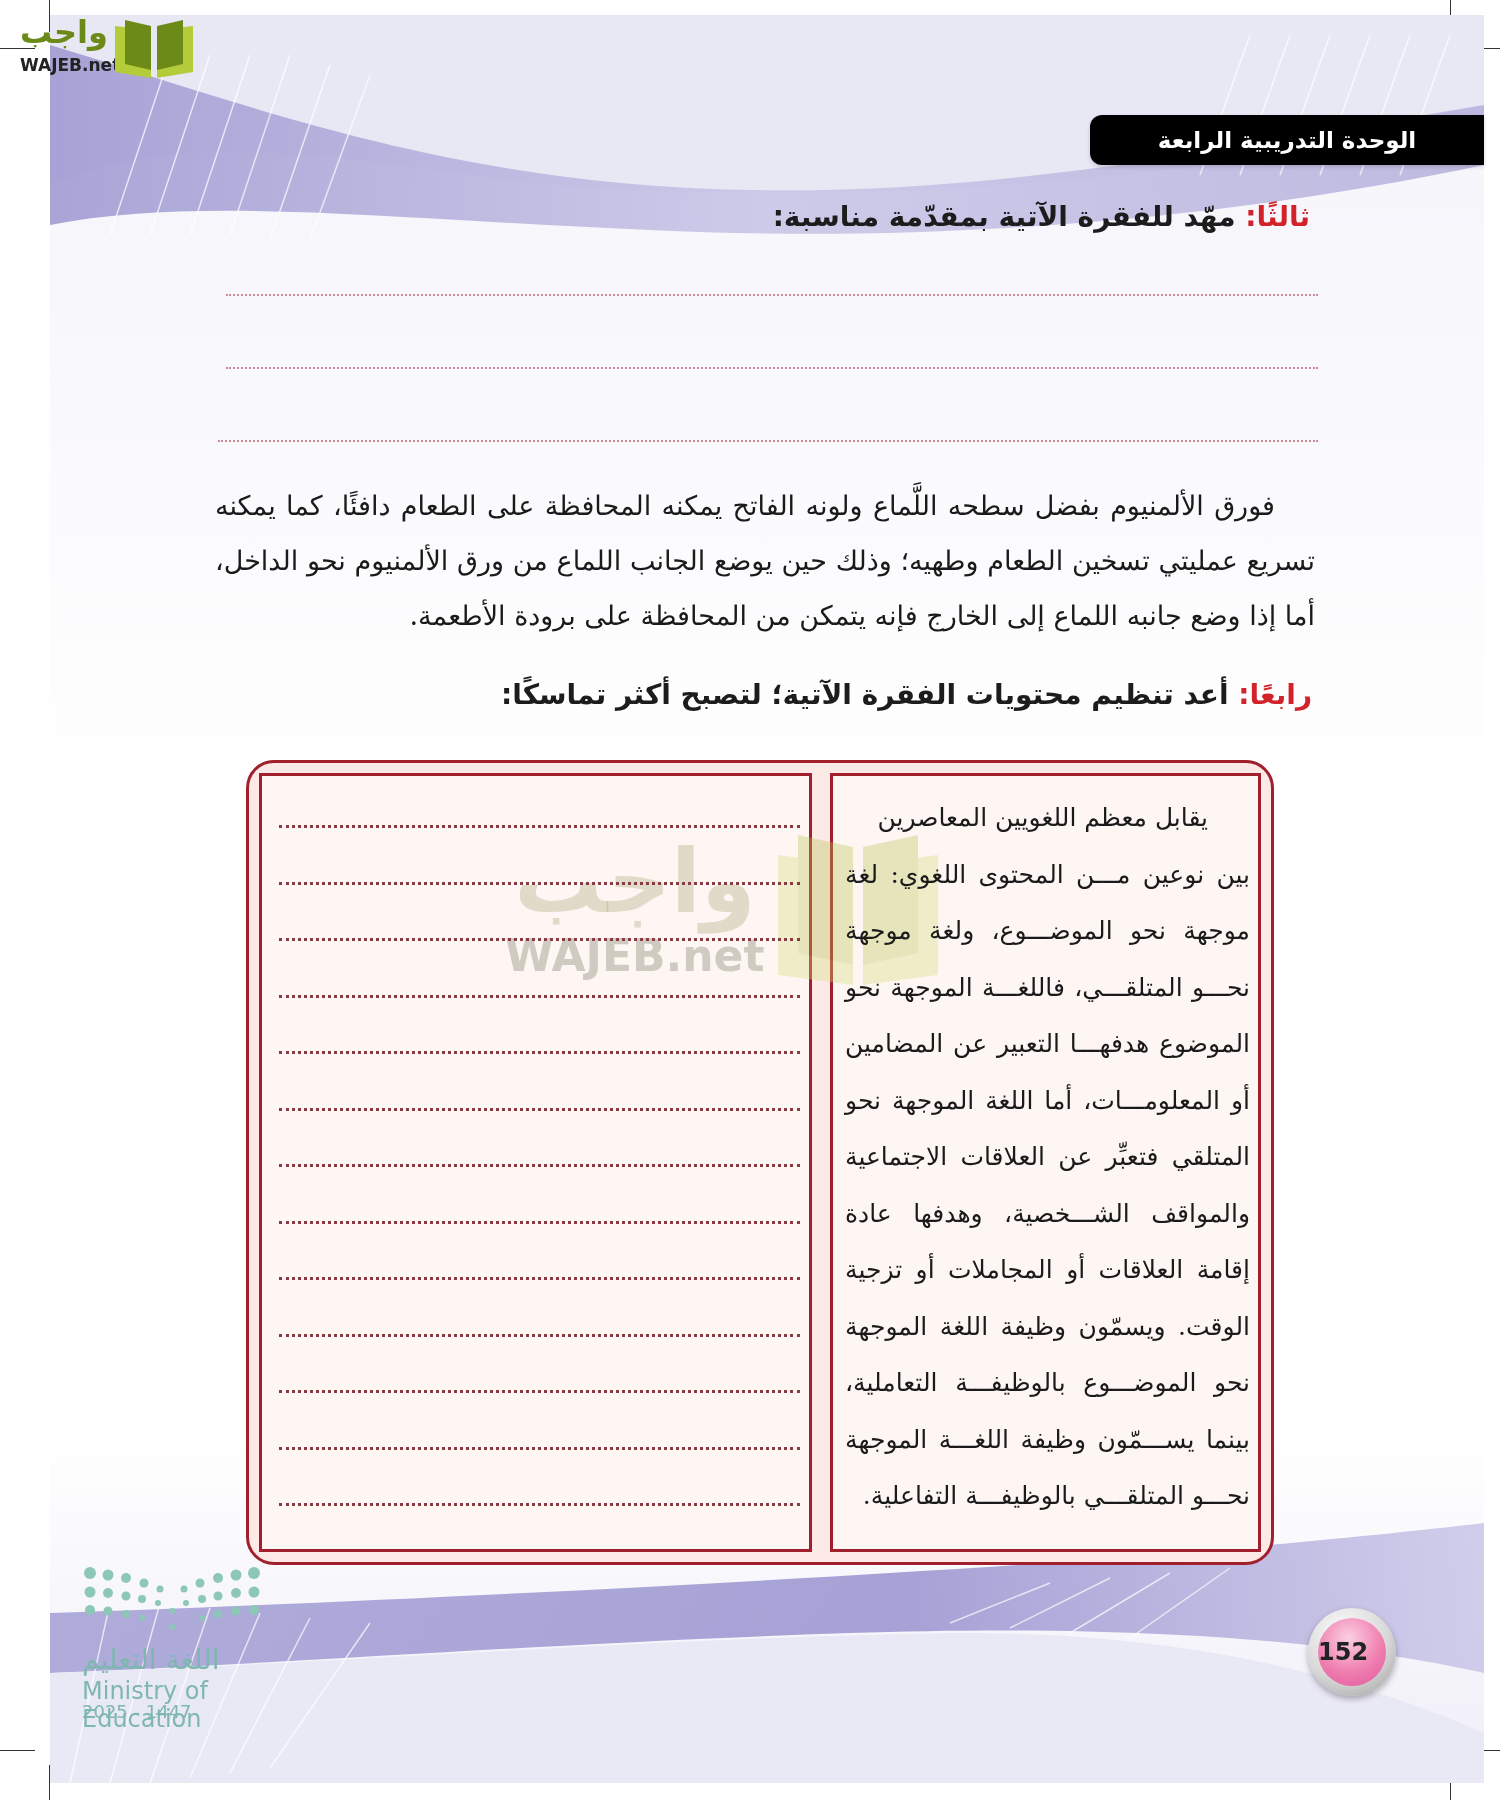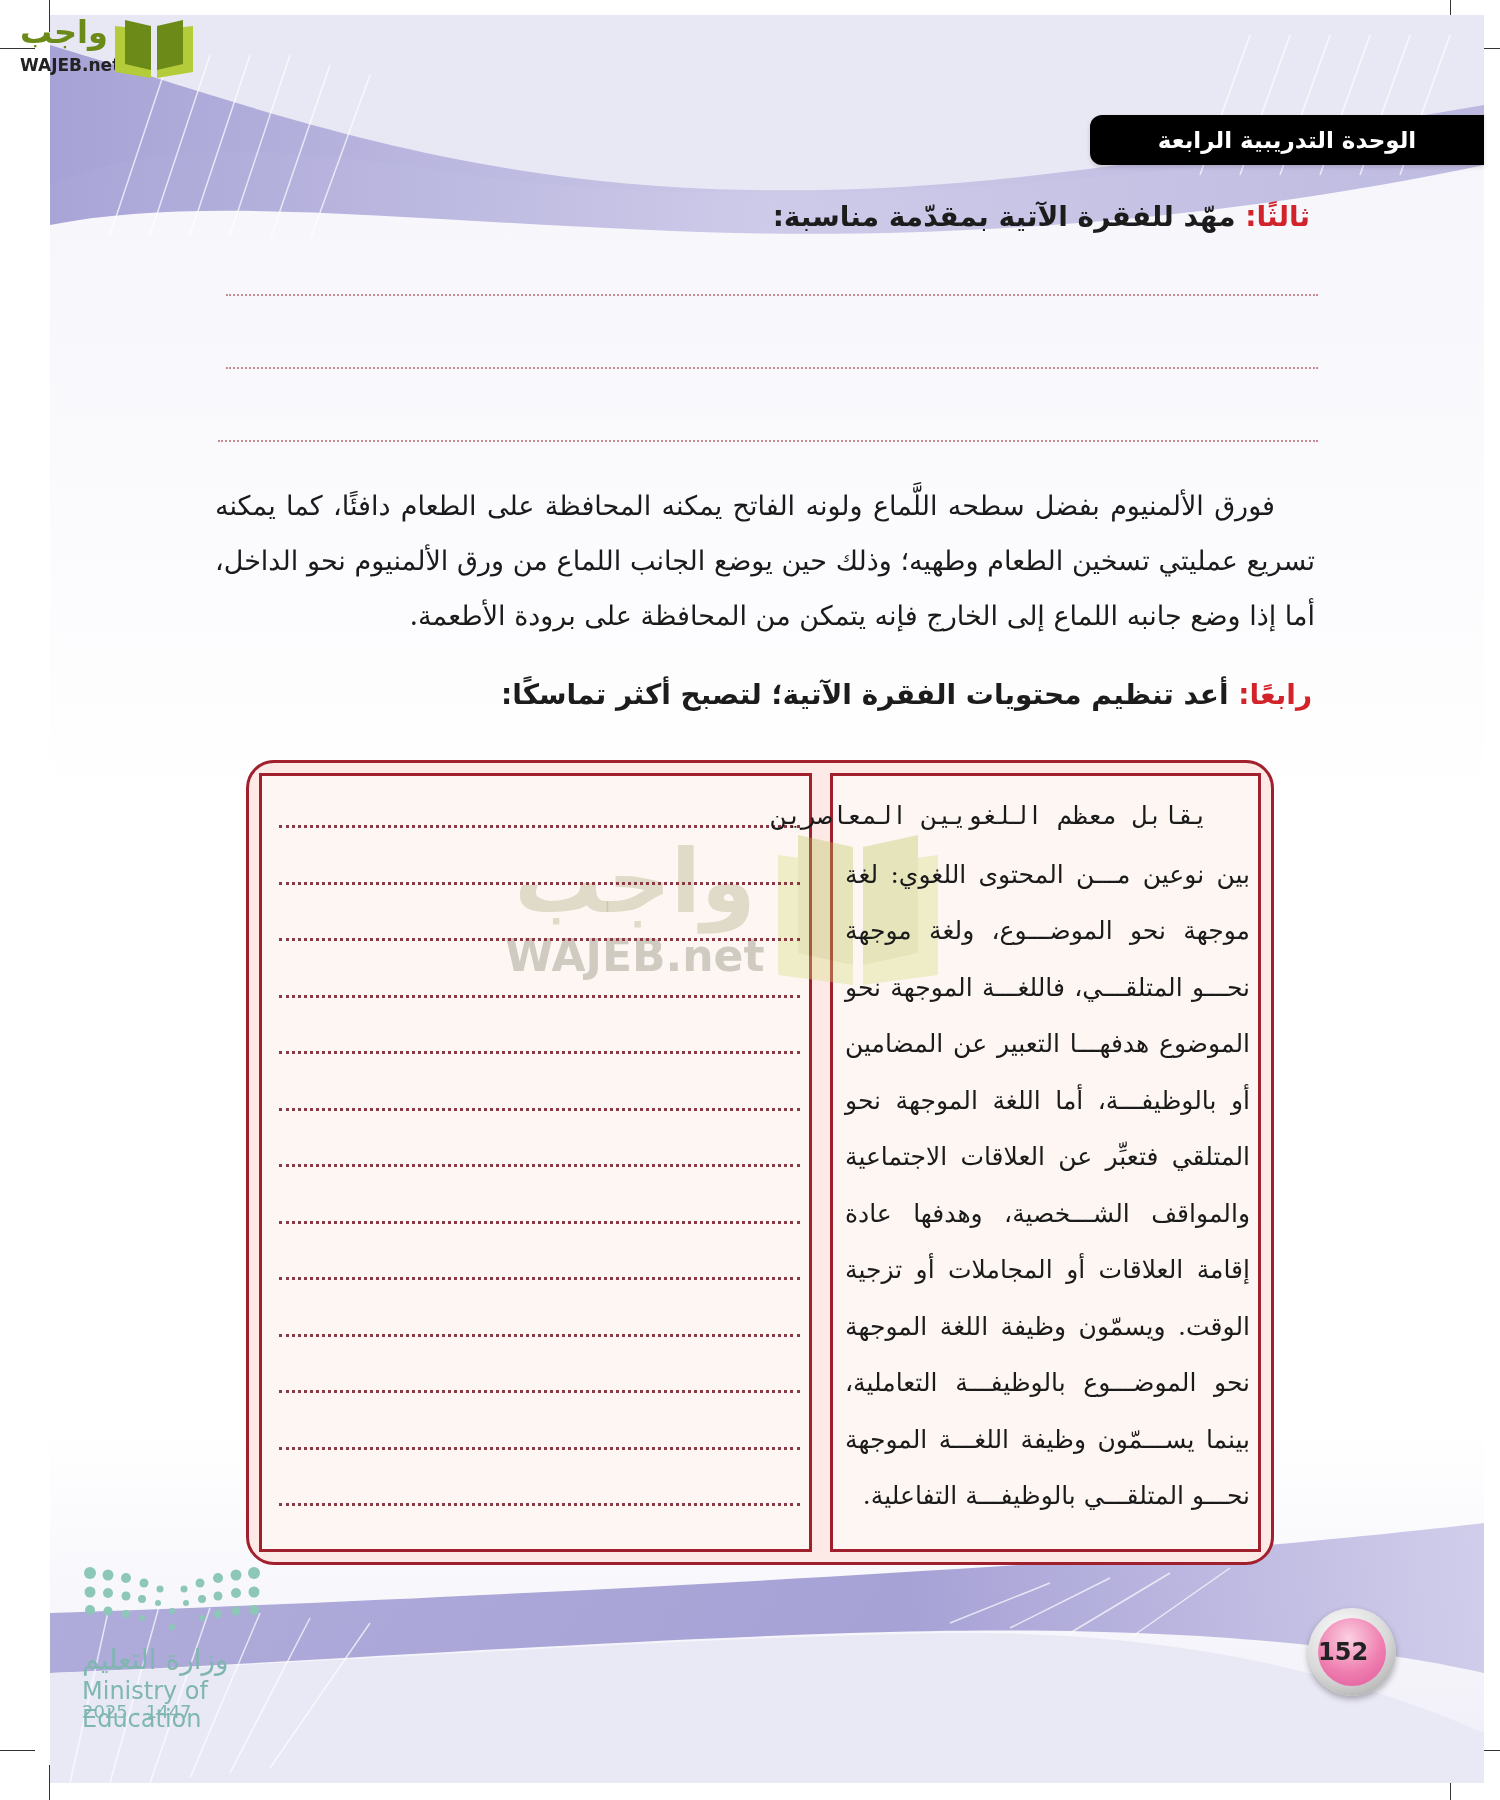--- a/index.html
+++ b/index.html
@@ -219,26 +219,26 @@
 <div class="box-dot" style="top:1108px;"></div>
 <div class="box-dot" style="top:1164px;"></div>
 <div class="box-dot" style="top:1221px;"></div>
 <div class="box-dot" style="top:1277px;"></div>
 <div class="box-dot" style="top:1334px;"></div>
 <div class="box-dot" style="top:1390px;"></div>
 <div class="box-dot" style="top:1447px;"></div>
 <div class="box-dot" style="top:1503px;"></div>
 
 <div class="box-text">
-  <span class="box-line" style="padding-right:42px; text-align:center; text-align-last:right;font-family:Liberation Mono, monospace;">يقابل معظم اللغويين المعاصرين</span>
+  <span class="box-line" style="padding-right:42px; text-align:center; text-align-last:right;">يقابل معظم اللغويين المعاصرين</span>
   <span class="box-line">بين نوعين مـــن المحتوى اللغوي: لغة</span>
   <span class="box-line">موجهة نحو الموضـــوع، ولغة موجهة</span>
   <span class="box-line">نحـــو المتلقـــي، فاللغـــة الموجهة نحو</span>
   <span class="box-line">الموضوع هدفهـــا التعبير عن المضامين</span>
-  <span class="box-line">أو بالوظيفـــة، أما اللغة الموجهة نحو</span>
+  <span class="box-line">أو المعلومـــات، أما اللغة الموجهة نحو</span>
   <span class="box-line">المتلقي فتعبِّر عن العلاقات الاجتماعية</span>
   <span class="box-line">والمواقف الشـــخصية، وهدفها عادة</span>
   <span class="box-line">إقامة العلاقات أو المجاملات أو تزجية</span>
   <span class="box-line">الوقت. ويسمّون وظيفة اللغة الموجهة</span>
   <span class="box-line">نحو الموضـــوع بالوظيفـــة التعاملية،</span>
   <span class="box-line">بينما يســـمّون وظيفة اللغـــة الموجهة</span>
   <span class="box-line last">نحـــو المتلقـــي بالوظيفـــة التفاعلية.</span>
 </div>
 
 <div class="ministry">
@@ -269,21 +269,21 @@
         <circle cx="44" cy="49" r="4"></circle>
         <circle cx="60" cy="53" r="3"></circle>
         <circle cx="90" cy="46" r="3"></circle>
       <circle cx="172" cy="45" r="5"></circle>
         <circle cx="154" cy="46" r="4.5"></circle>
         <circle cx="136" cy="49" r="4"></circle>
         <circle cx="120" cy="53" r="3"></circle>
         <circle cx="90" cy="62" r="3"></circle>
     </g>
   </svg>
-  <span class="min-ar">وزارة التعليم</span>
+  <span class="min-ar">اللغة التعليم</span>
   <span class="min-en">Ministry of Education</span>
   <span class="min-yr">2025 - 1447</span>
 </div>
 
 <div class="page-badge">
   <div class="page-badge-inner">
     <span>152</span>
   </div>
 </div>
 

